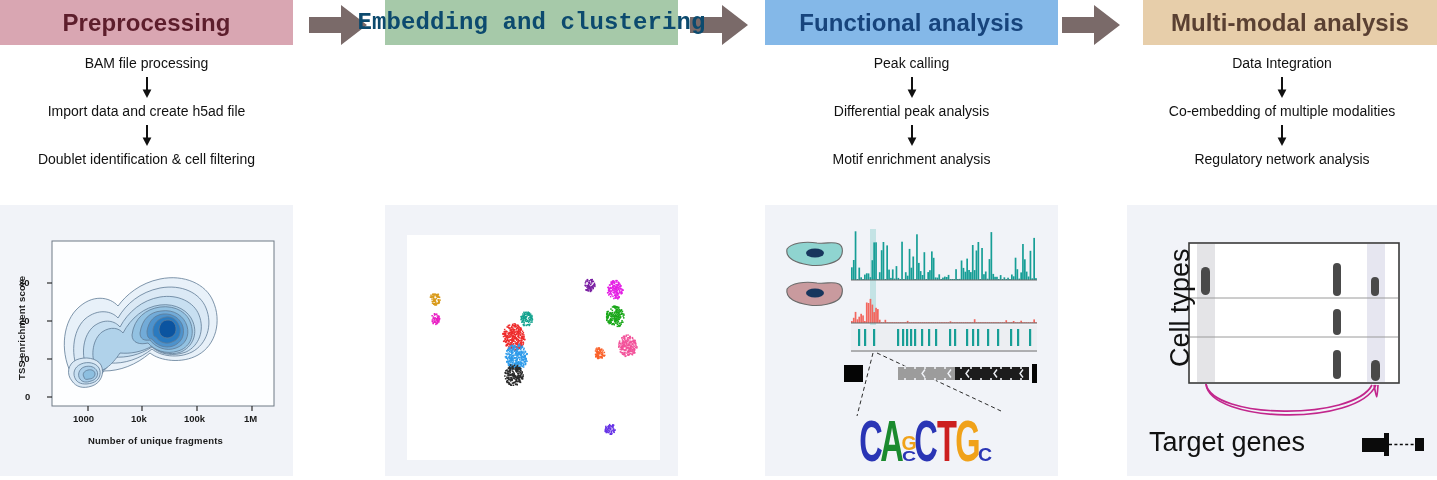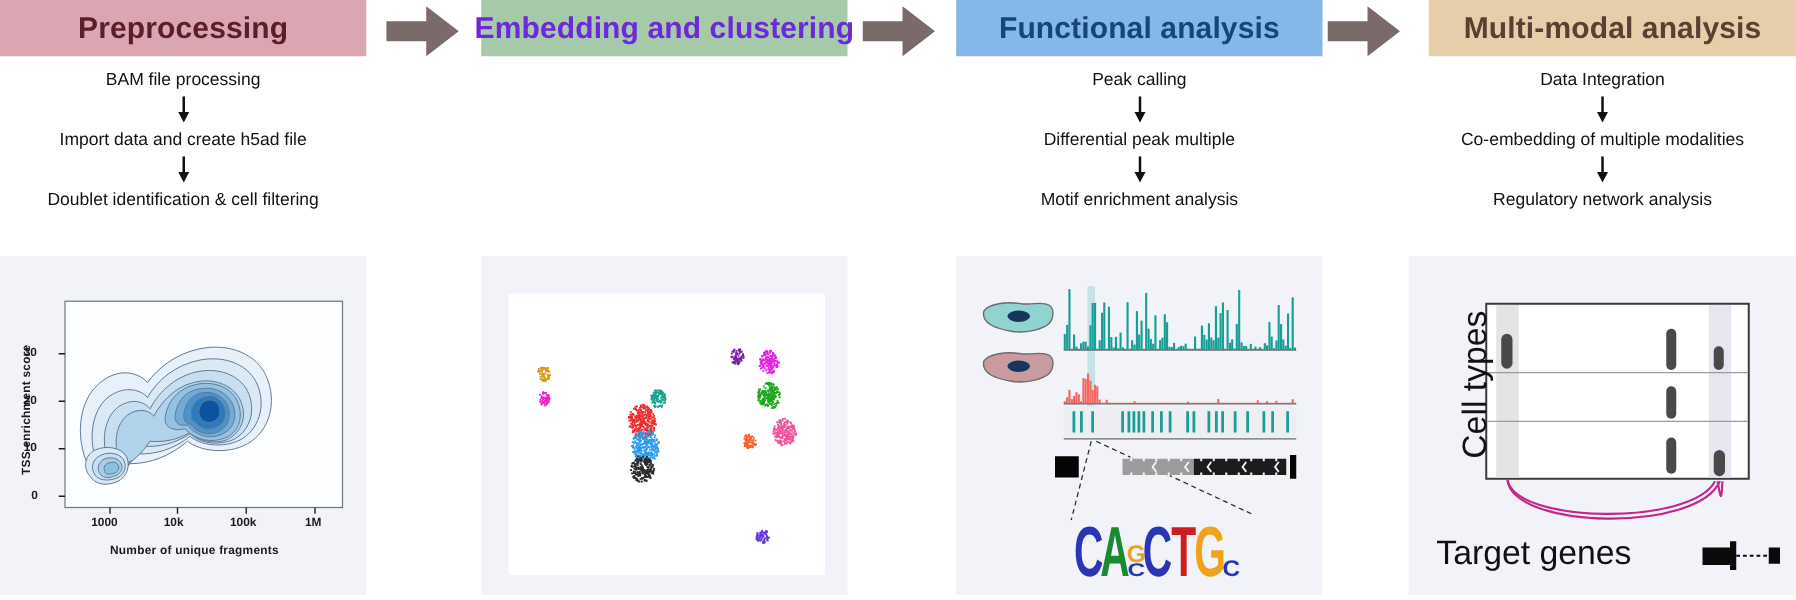--- a/index.html
+++ b/index.html
@@ -25,21 +25,21 @@
   .banner {
     position: absolute; top: 0; left: 0; right: 0;
     height: 45px;
     display: flex; align-items: center; justify-content: center;
     font-weight: bold;
     font-size: 24px;
     letter-spacing: .1px;
     white-space: nowrap;
   }
   .banner-0 { background: #d9a6b2; color: #5d1e2c; }
-  .banner-1 { background: #a6c9a9; color: #6d28d9; }
+  .banner-1 { background: #a6c9a9; color: #0c4a6e; font-family: Liberation Mono, monospace; }
   .banner-2 { background: #84b8e8; color: #17447c; }
   .banner-3 { background: #e7ceaa; color: #5a4032; margin-left: 16px; }
 
   
   .steps {
     position: absolute; top: 52px; left: 0; right: 0;
     text-align: center;
     color: #111;
   }
   .step {
@@ -1962,21 +1962,21 @@
     <div class="banner banner-2">Functional analysis</div>
 
     <div class="steps">
       <div class="step">Peak calling</div>
       <span class="down-arrow">
         <svg width="14" height="22" viewBox="0 0 14 22">
             <path d="M7 0 L7 15" stroke="#111" stroke-width="2" fill="none"></path>
             <polygon points="7,21 2.6,12.5 11.4,12.5" fill="#111"></polygon>
           </svg>
       </span>
-      <div class="step">Differential peak multiple</div>
+      <div class="step">Differential peak analysis</div>
       <span class="down-arrow">
         <svg width="14" height="22" viewBox="0 0 14 22">
             <path d="M7 0 L7 15" stroke="#111" stroke-width="2" fill="none"></path>
             <polygon points="7,21 2.6,12.5 11.4,12.5" fill="#111"></polygon>
           </svg>
       </span>
       <div class="step">Motif enrichment analysis</div>
     </div>
 
     <div class="figure">

